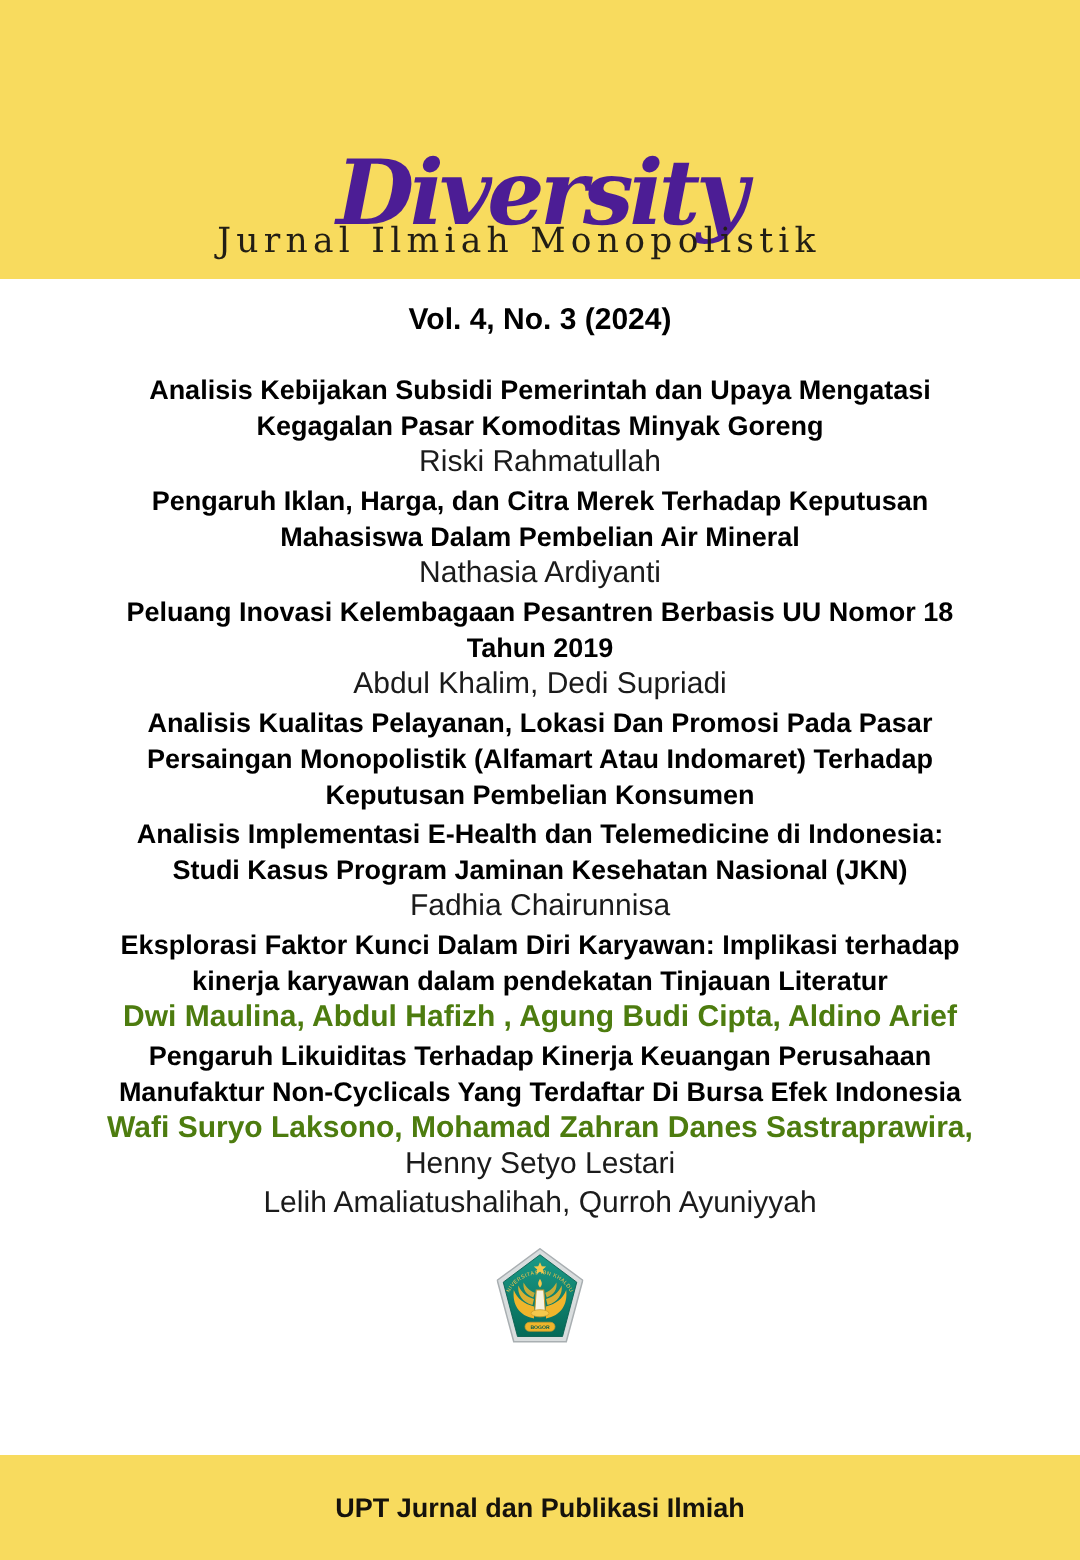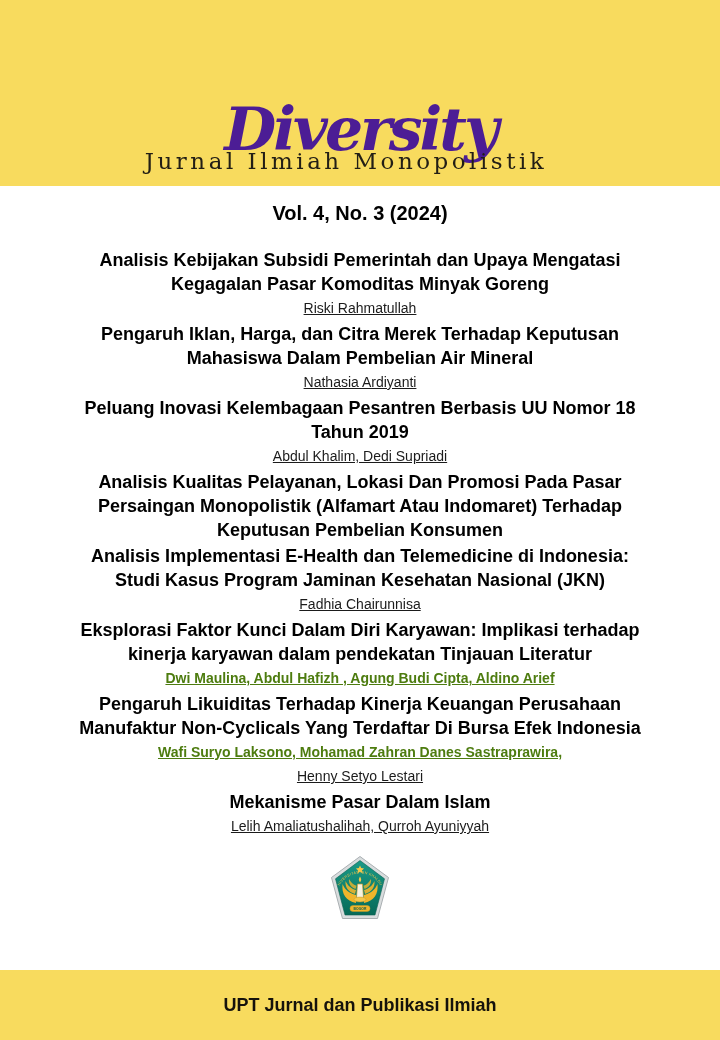--- a/index.html
+++ b/index.html
@@ -64,24 +64,23 @@
   }
   .article { margin-bottom: 2px; }
   .article-title {
     font-weight: bold;
     font-size: 18px;
     line-height: 24px;
     color: #000000;
     white-space: pre-line;
   }
   .author-line {
-    font-size: 14px;
+    font-size: 20px;
     line-height: 24px;
     color: #1b1b1b;
-    text-decoration: underline;
   }
   .author-line.bold-line { font-weight: bold; color: #4d7c0f; }
 
   
   .logo-wrap {
     margin-top: 16px;
     display: flex;
     justify-content: center;
     flex: 0 0 auto;
   }
@@ -158,21 +157,20 @@
     </div>
 
     <div class="article">
       <div class="article-title">Pengaruh Likuiditas Terhadap Kinerja Keuangan Perusahaan
 Manufaktur Non-Cyclicals Yang Terdaftar Di Bursa Efek Indonesia</div>
       <div class="author-line bold-line">Wafi Suryo Laksono, Mohamad Zahran Danes Sastraprawira,</div>
       <div class="author-line">Henny Setyo Lestari</div>
     </div>
 
     <div class="article">
-      <div class="article-title">Mekanisme Pasar Dalam Islam</div>
       <div class="author-line">Lelih Amaliatushalihah, Qurroh Ayuniyyah</div>
     </div>
 
   </div>
 
   <div class="logo-wrap">
     <svg width="58" height="64" viewBox="0 0 58 64" aria-hidden="true">
       <defs>
         <linearGradient id="tealg" x1="0" y1="0" x2="0" y2="1">
           <stop offset="0" stop-color="#1A9A87"></stop>

